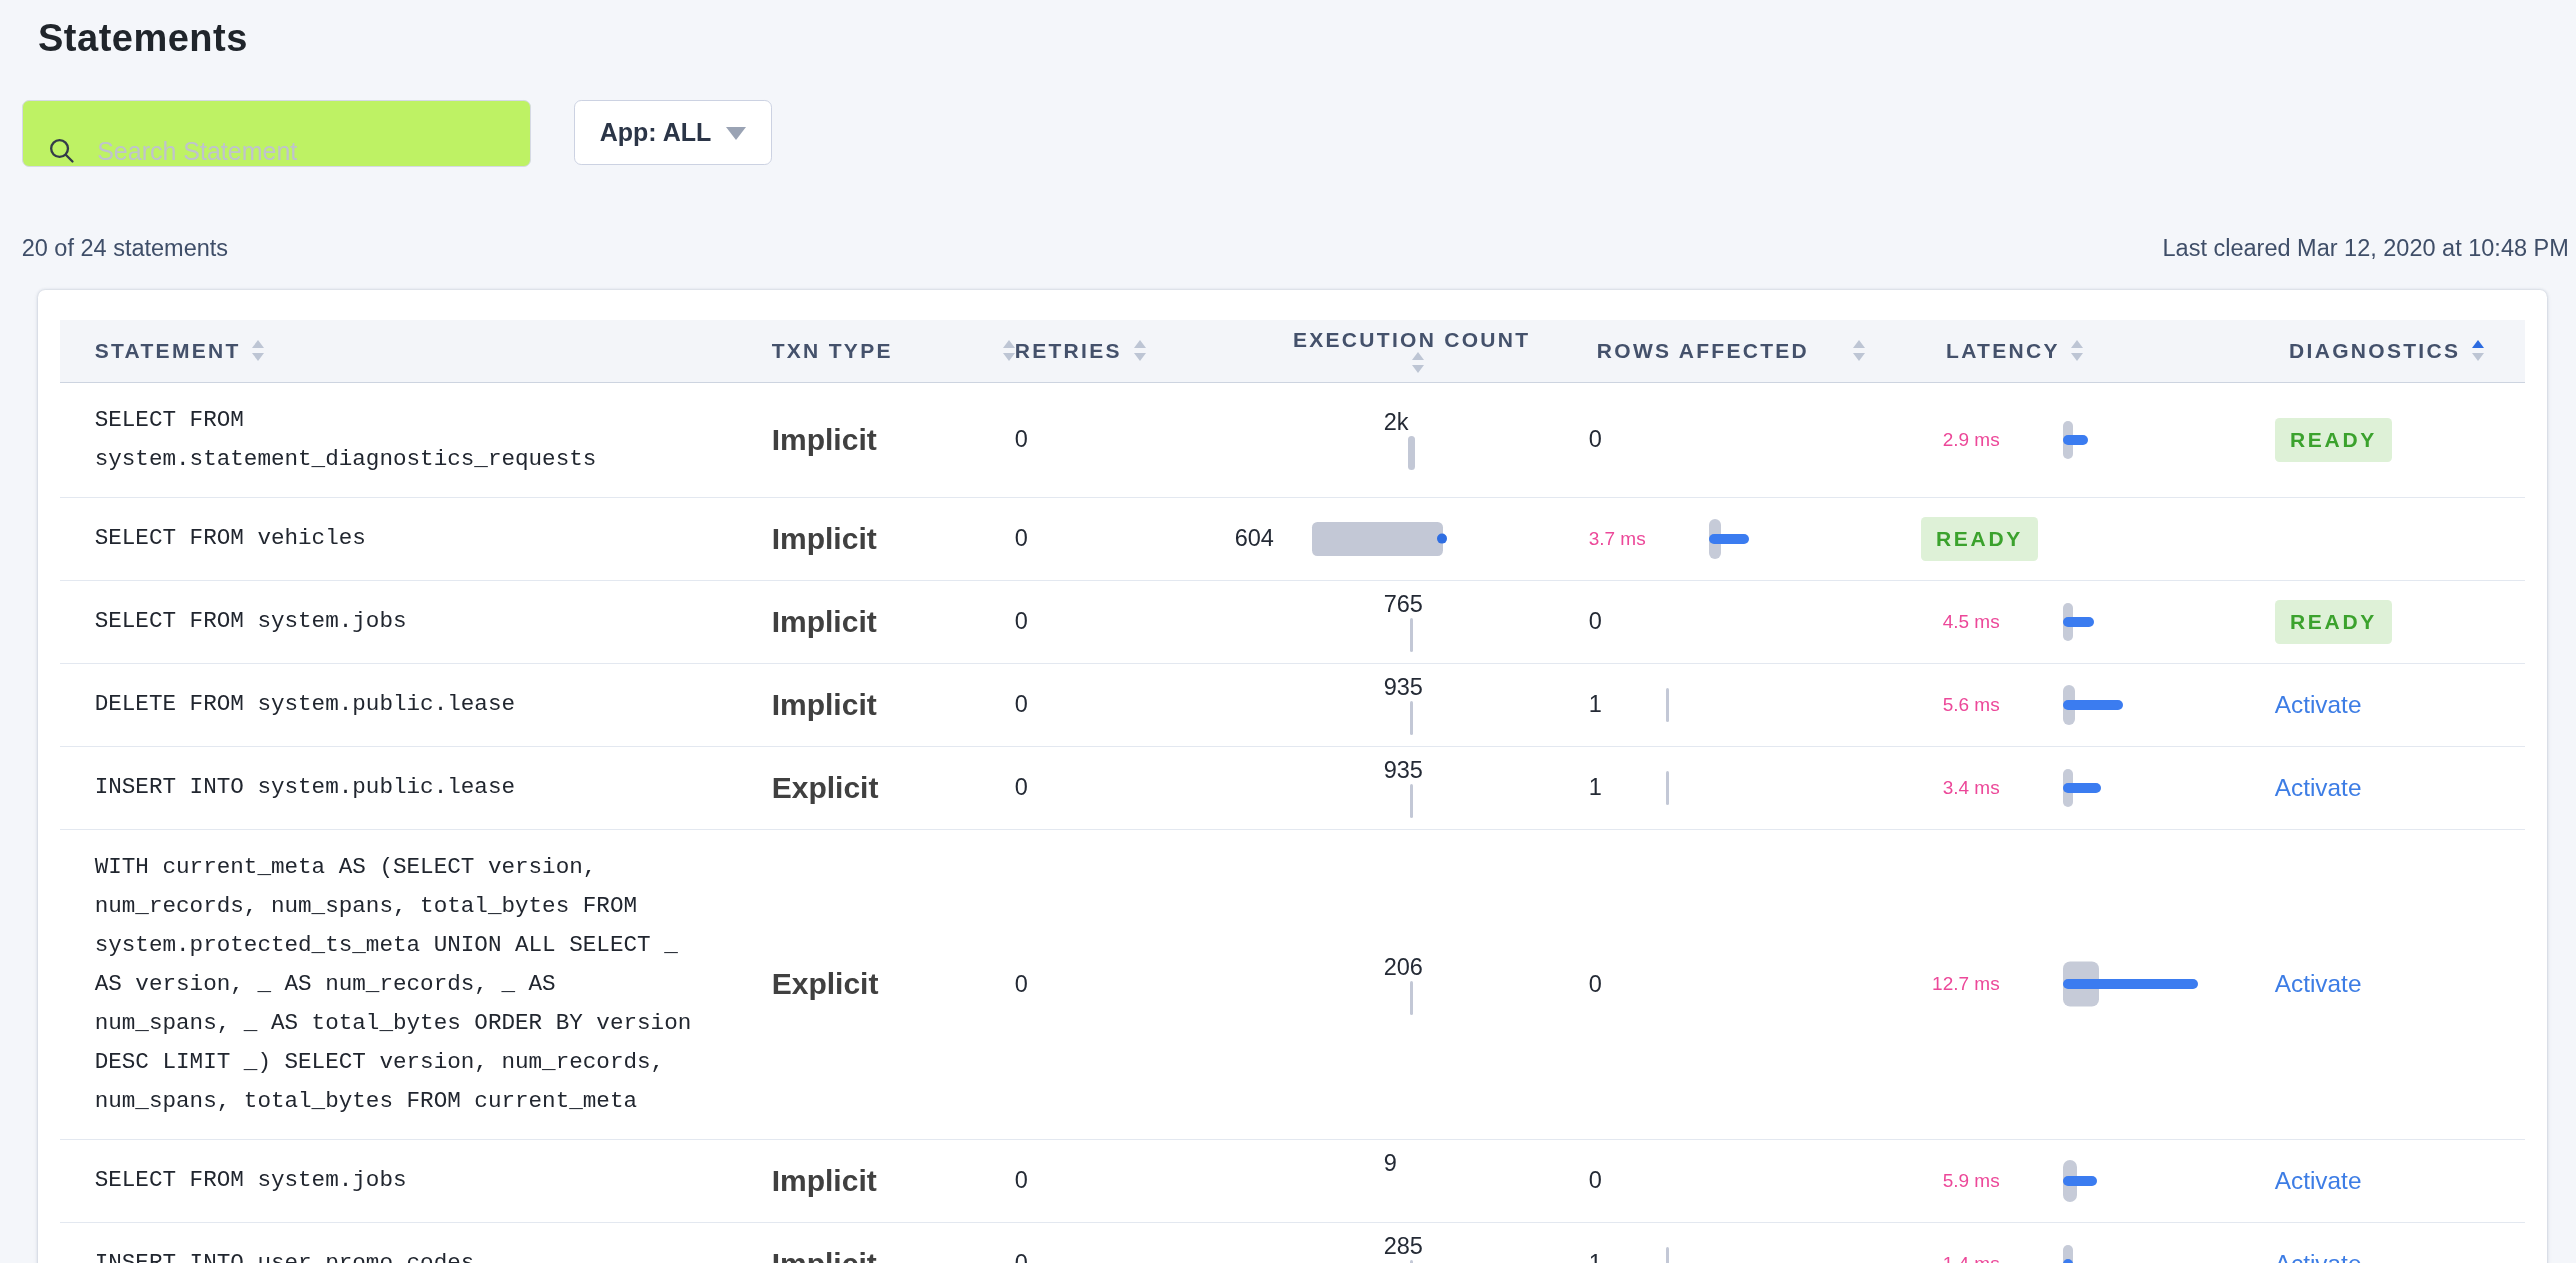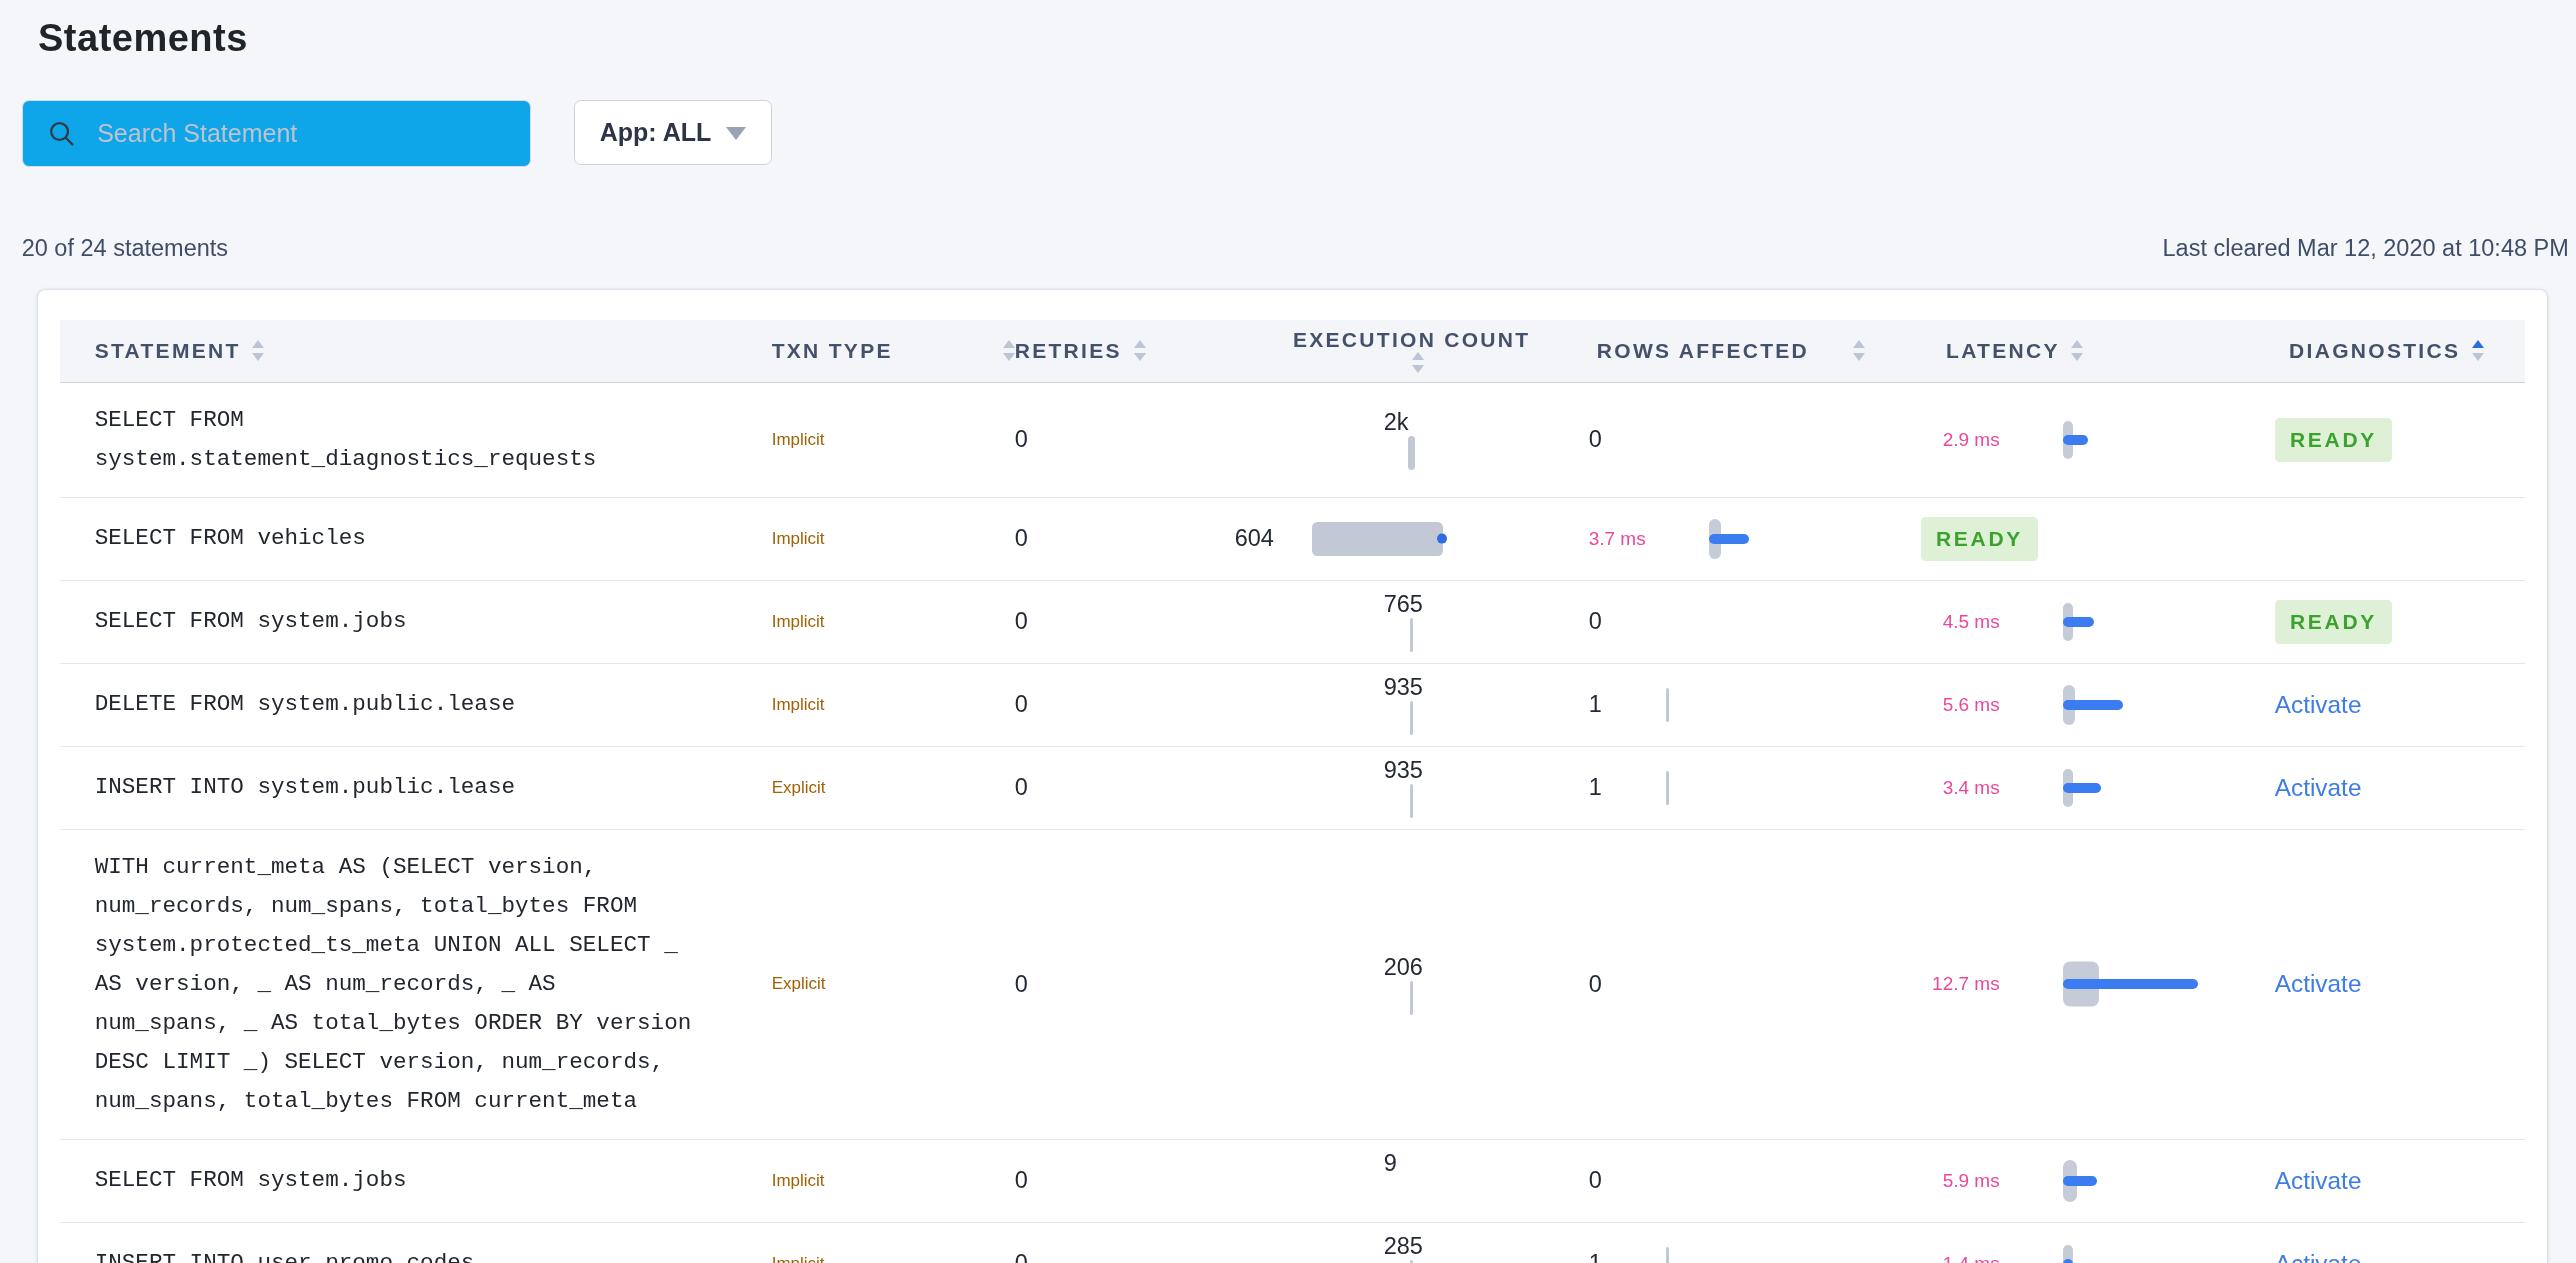--- a/index.html
+++ b/index.html
@@ -11,23 +11,23 @@
   }
   
   .page-title {
     margin:12.6px 0 0 38px;
     font-size:38px; line-height:51px;
     font-weight:700; color:#20252b;
     letter-spacing:0.5px;
   }
   .controls { display:flex; align-items:flex-start; margin:36px 0 0 21.7px; gap:43px; }
   .search-box {
-    width:509px; height:67px; background:#0ea5e9;
+    width:509px; height:67px; background:#bef264;
     border:1.8px solid #d5d9e4; border-radius:7.2px;
-    display:flex; align-items:center; padding:0 18px 0 23.5px;
+    display:flex; align-items:flex-end; padding:0 18px 0 23.5px;
   }
   .search-box svg { flex:0 0 auto; }
   .search-box input {
     border:none; outline:none; flex:1; margin-left:20px;
     font-family:"Liberation Sans", sans-serif;
     font-size:25px; color:#242a35; background:transparent;
   }
   .search-box input::placeholder { color:#bfc3cd; }
   .app-filter {
     height:65px; min-width:193px; background:#fff;
@@ -82,21 +82,21 @@
   .th.c-diag { padding-left:14.4px; }
   
   .row { display:flex; align-items:center; min-height:83px; border-bottom:1.8px solid #e3e8f0; }
   .cell { display:flex; align-items:center; }
   .cell.c-stmt {
     padding:18px 54px 18px 35px;
     font-family:"Liberation Mono","DejaVu Sans Mono",monospace;
     font-size:22.6px; line-height:39px; color:#21262f;
     white-space:pre-line; cursor:pointer;
   }
-  .cell.c-txn { font-size:17px; color:#a16207; }
+  .cell.c-txn { font-size:30px; color:#404040;font-weight:bold; }
   .cell.c-ret { font-size:23.5px; color:#242a35; }
   .num { font-size:23.5px; color:#242a35; }
   .c-exec .num { width:56px; flex:0 0 auto; }
   .c-rows .num { width:77px; flex:0 0 auto; }
   .barwrap { position:relative; display:flex; align-items:center; height:47px; flex:1; }
   .gbar { display:block; height:34px; border-radius:5.4px; background:#c3c8d6; }
   .meandot {
     position:absolute; top:50%; transform:translateY(-50%);
     width:10.8px; height:10.8px; border-radius:50%; background:#2f6ee2;
   }

